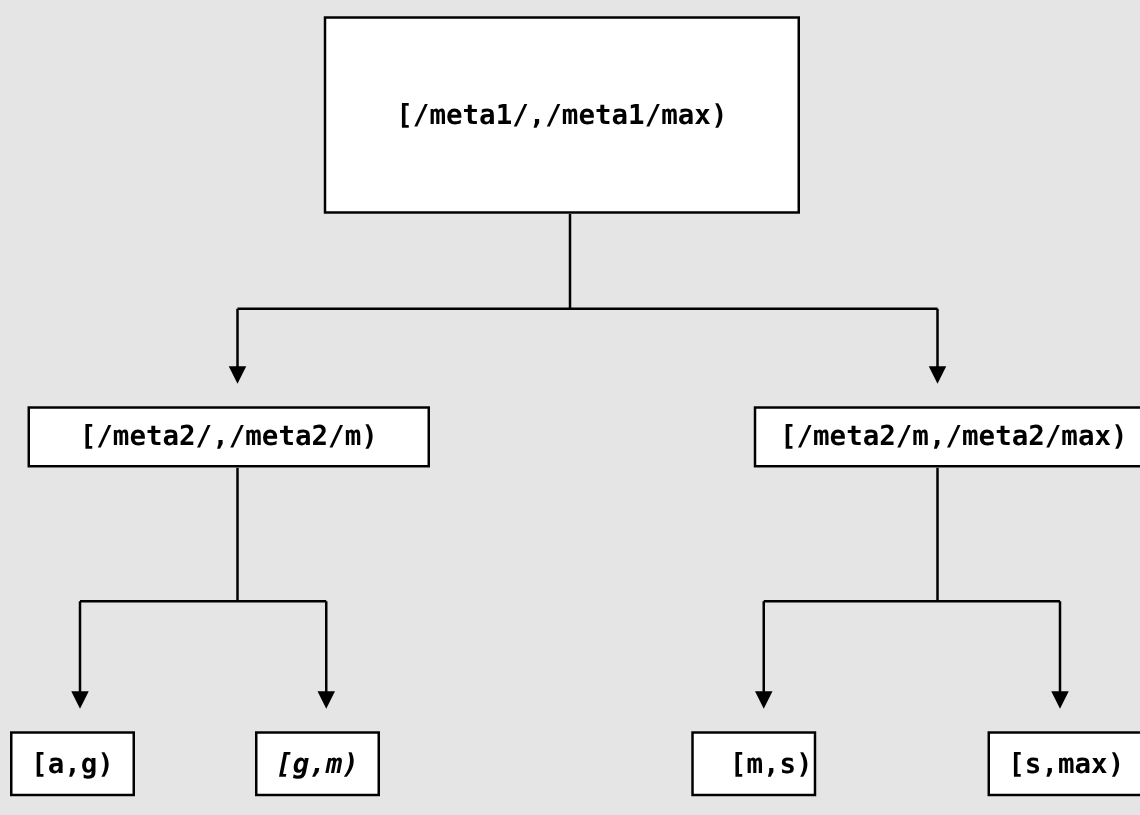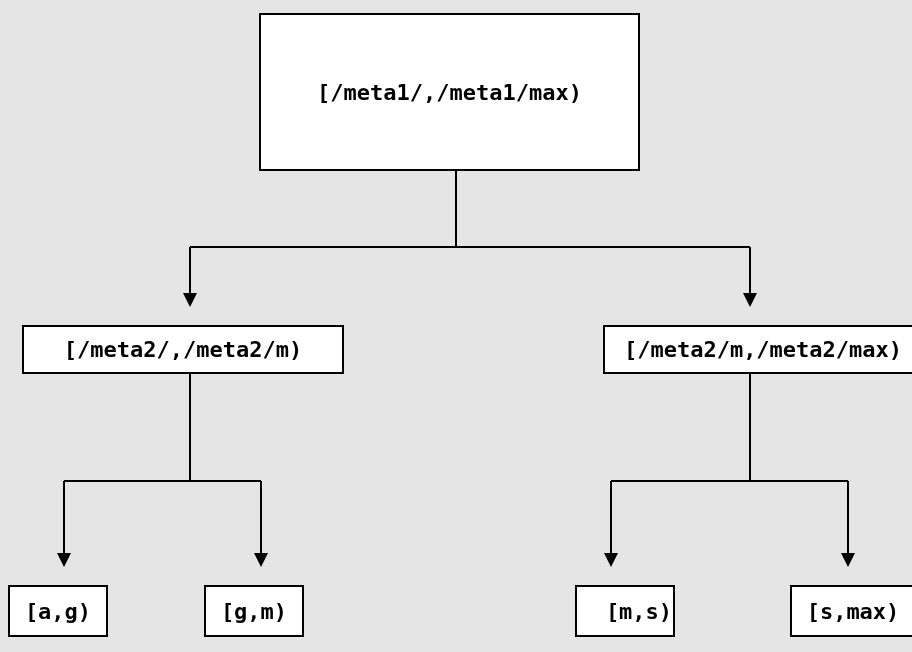--- a/index.html
+++ b/index.html
@@ -33,22 +33,22 @@
     color: #000000;
     font-size: 22px;
     font-weight: bold;
     white-space: nowrap;
     z-index: 2;
   }
   .node-root      { left: 259px; top: 13px;  width: 381px; height: 158px; }
   .node-mid-left  { left: 22px;  top: 325px; width: 322px; height: 49px; align-items: center;  }
   .node-mid-right { left: 583px; top: 325px; width: 320px; height: 49px; margin-left: 20px;  }
   .node-leaf-1    { left: 8px;   top: 585px; width: 100px; height: 52px; text-align: center;  }
-  .node-leaf-2    { left: 204px; top: 585px; width: 100px; height: 52px;  }
-  .node-leaf-3    { left: 575px; top: 585px; width: 100px; height: 52px; padding-left: 28px;  }
+  .node-leaf-2    { left: 204px; top: 585px; width: 100px; height: 52px; font-style: italic;  }
+  .node-leaf-3    { left: 553px; top: 585px; width: 100px; height: 52px; padding-left: 28px;  }
   .node-leaf-4    { left: 790px; top: 585px; width: 126px; height: 52px;  }
   .edge-line {
     stroke: #000000;
     stroke-width: 2;
     fill: none;
   }
   .arrowhead {
     fill: #000000;
     stroke: none;
   }

